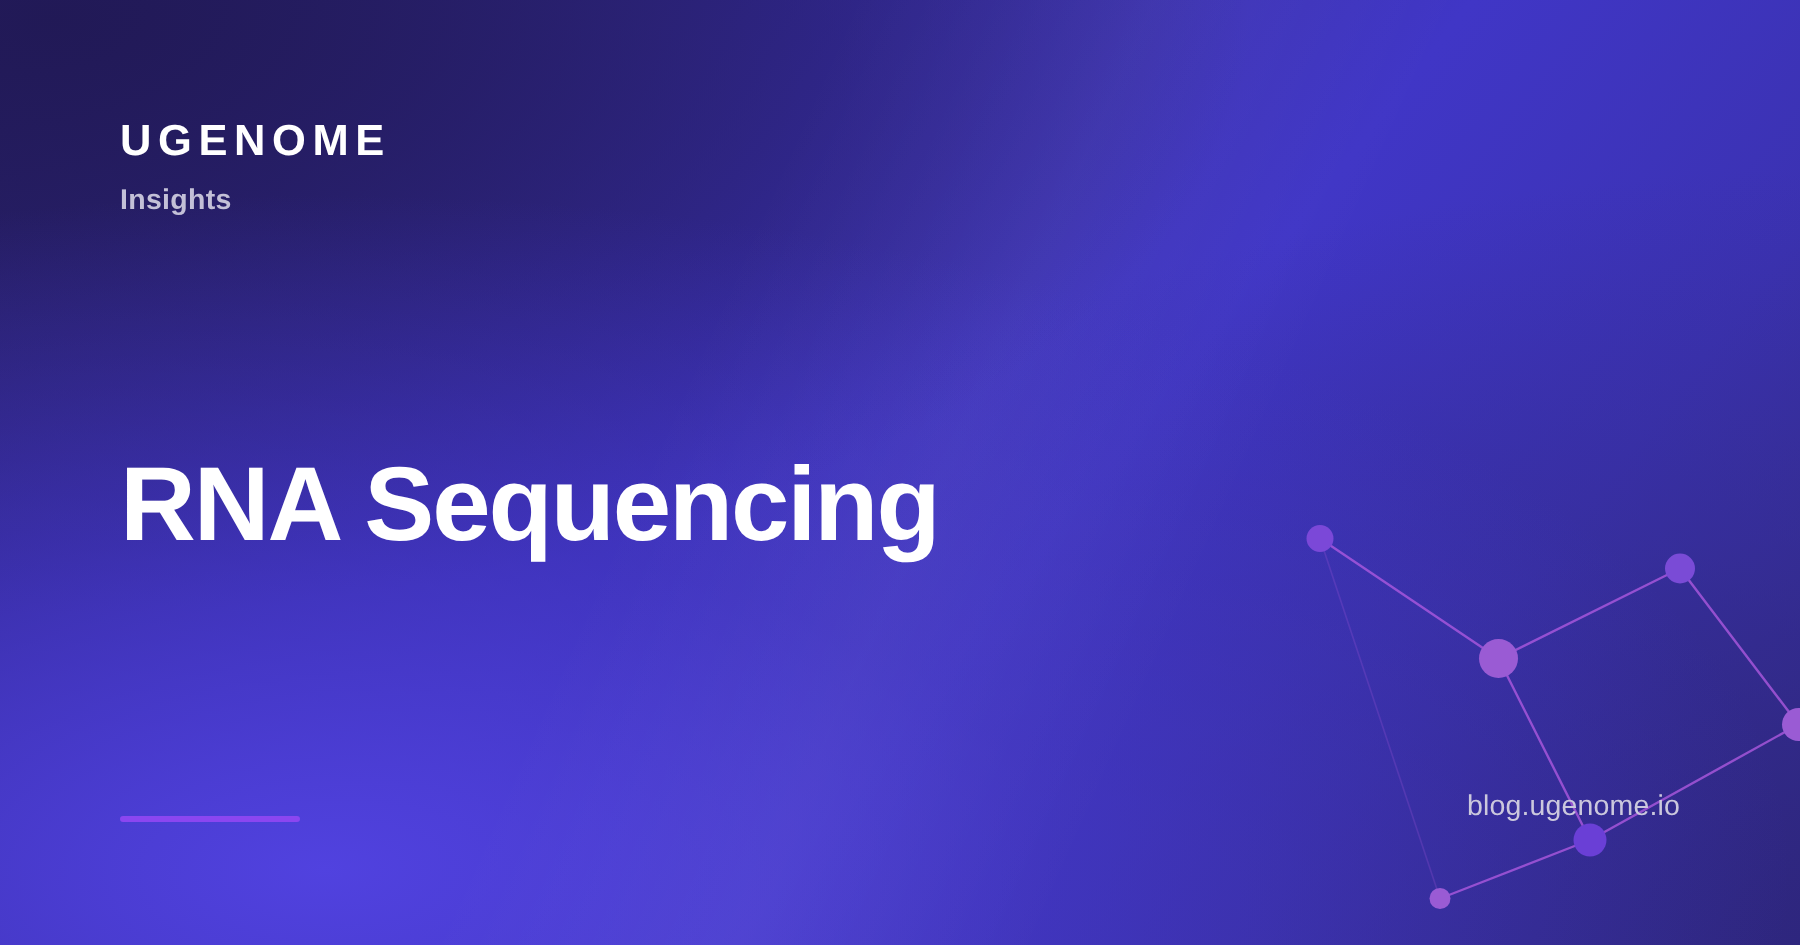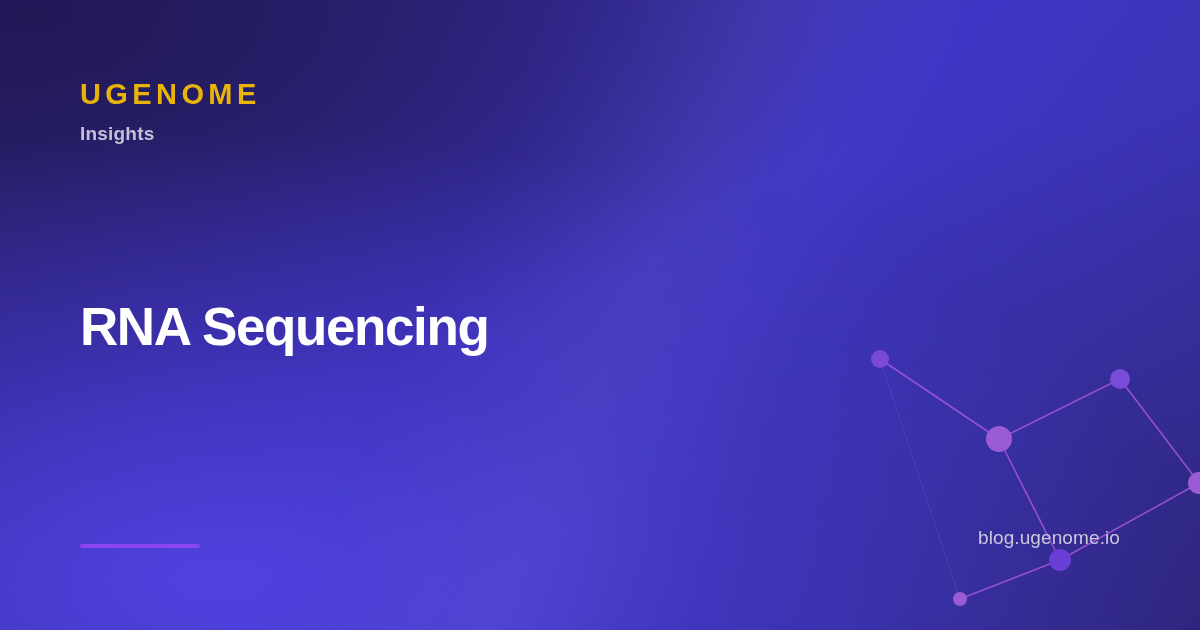--- a/index.html
+++ b/index.html
@@ -34,39 +34,39 @@
   
   .brand {
     position: absolute;
     left: 80px;
     top: 80px;
   }
   .brand-name {
     font-size: 29px;
     font-weight: bold;
     letter-spacing: 4.4px;
-    color: #eab308;
+    color: #ffffff;
     line-height: 1;
   }
   .brand-sub {
     margin-top: 15px;
     font-size: 19px;
     font-weight: bold;
     letter-spacing: 0.2px;
     color: #c3c0d7;
     line-height: 1;
   }
 
   
   .headline {
     position: absolute;
     left: 80px;
     top: 297px;
     width: 760px;
-    font-size: 53px;
+    font-size: 70px;
     font-weight: bold;
     letter-spacing: -1.4px;
     color: #ffffff;
     line-height: 1.12;
   }
 
   
   .accent-bar {
     position: absolute;
     left: 80px;

